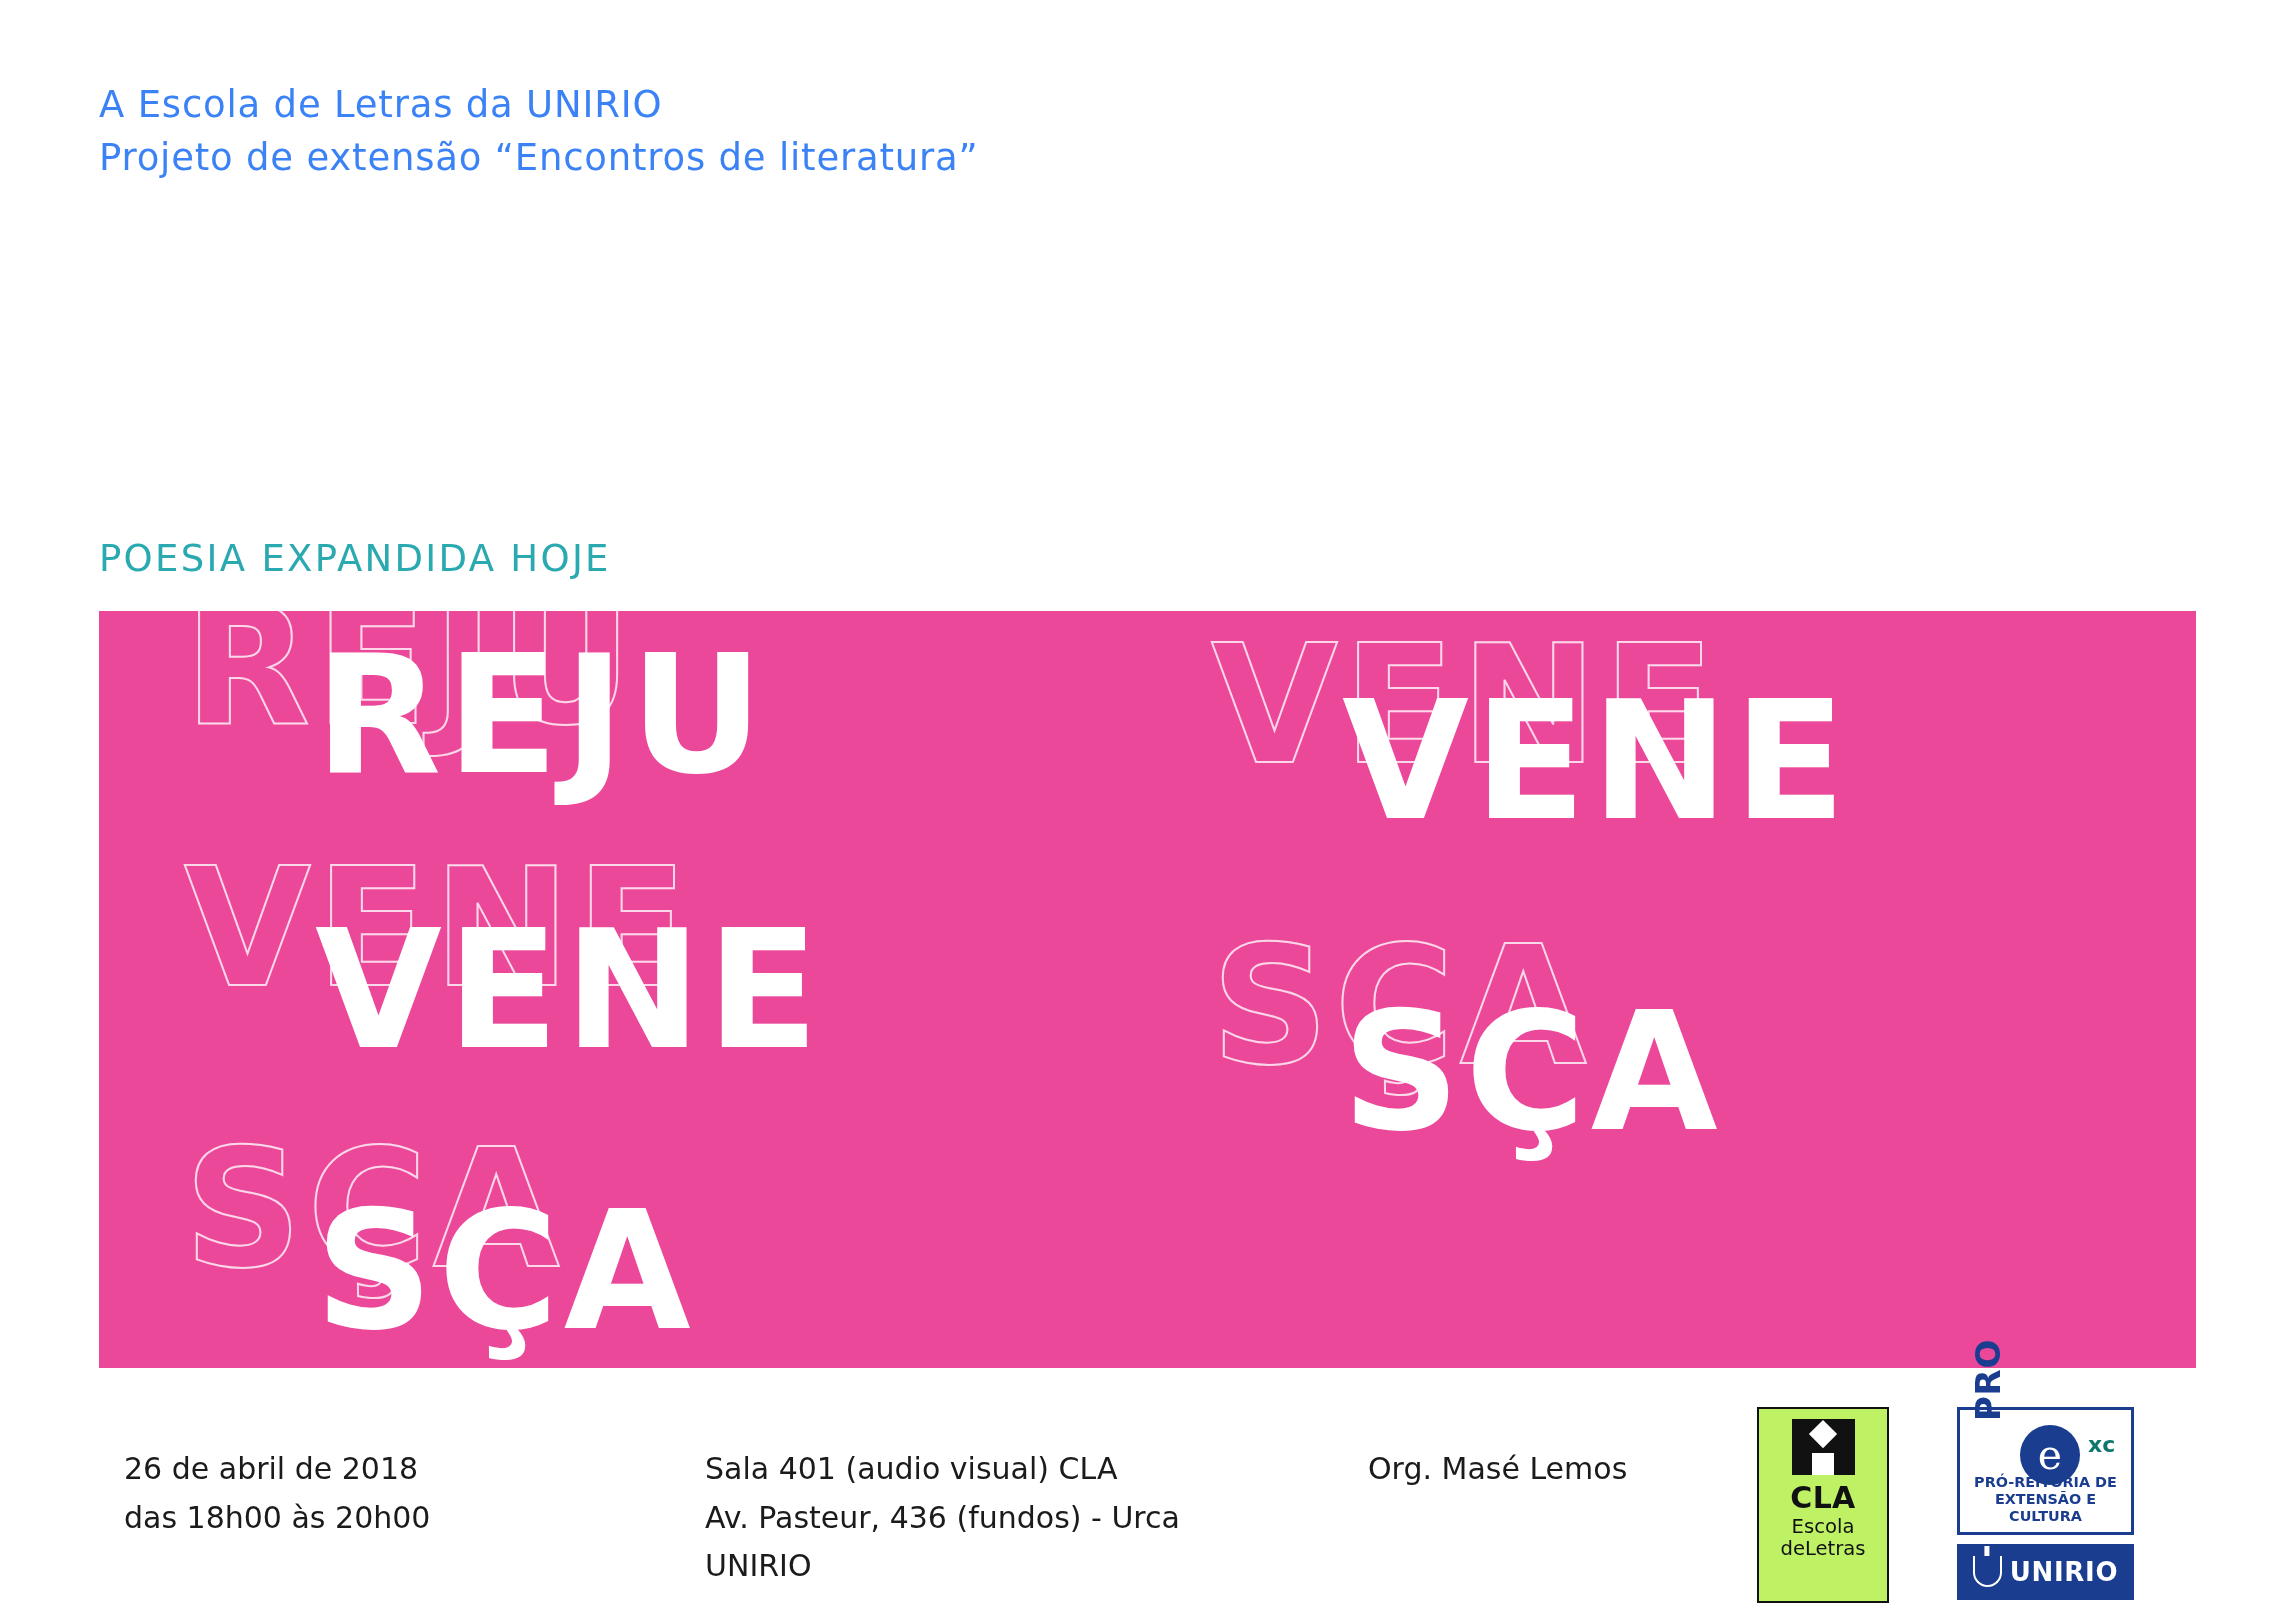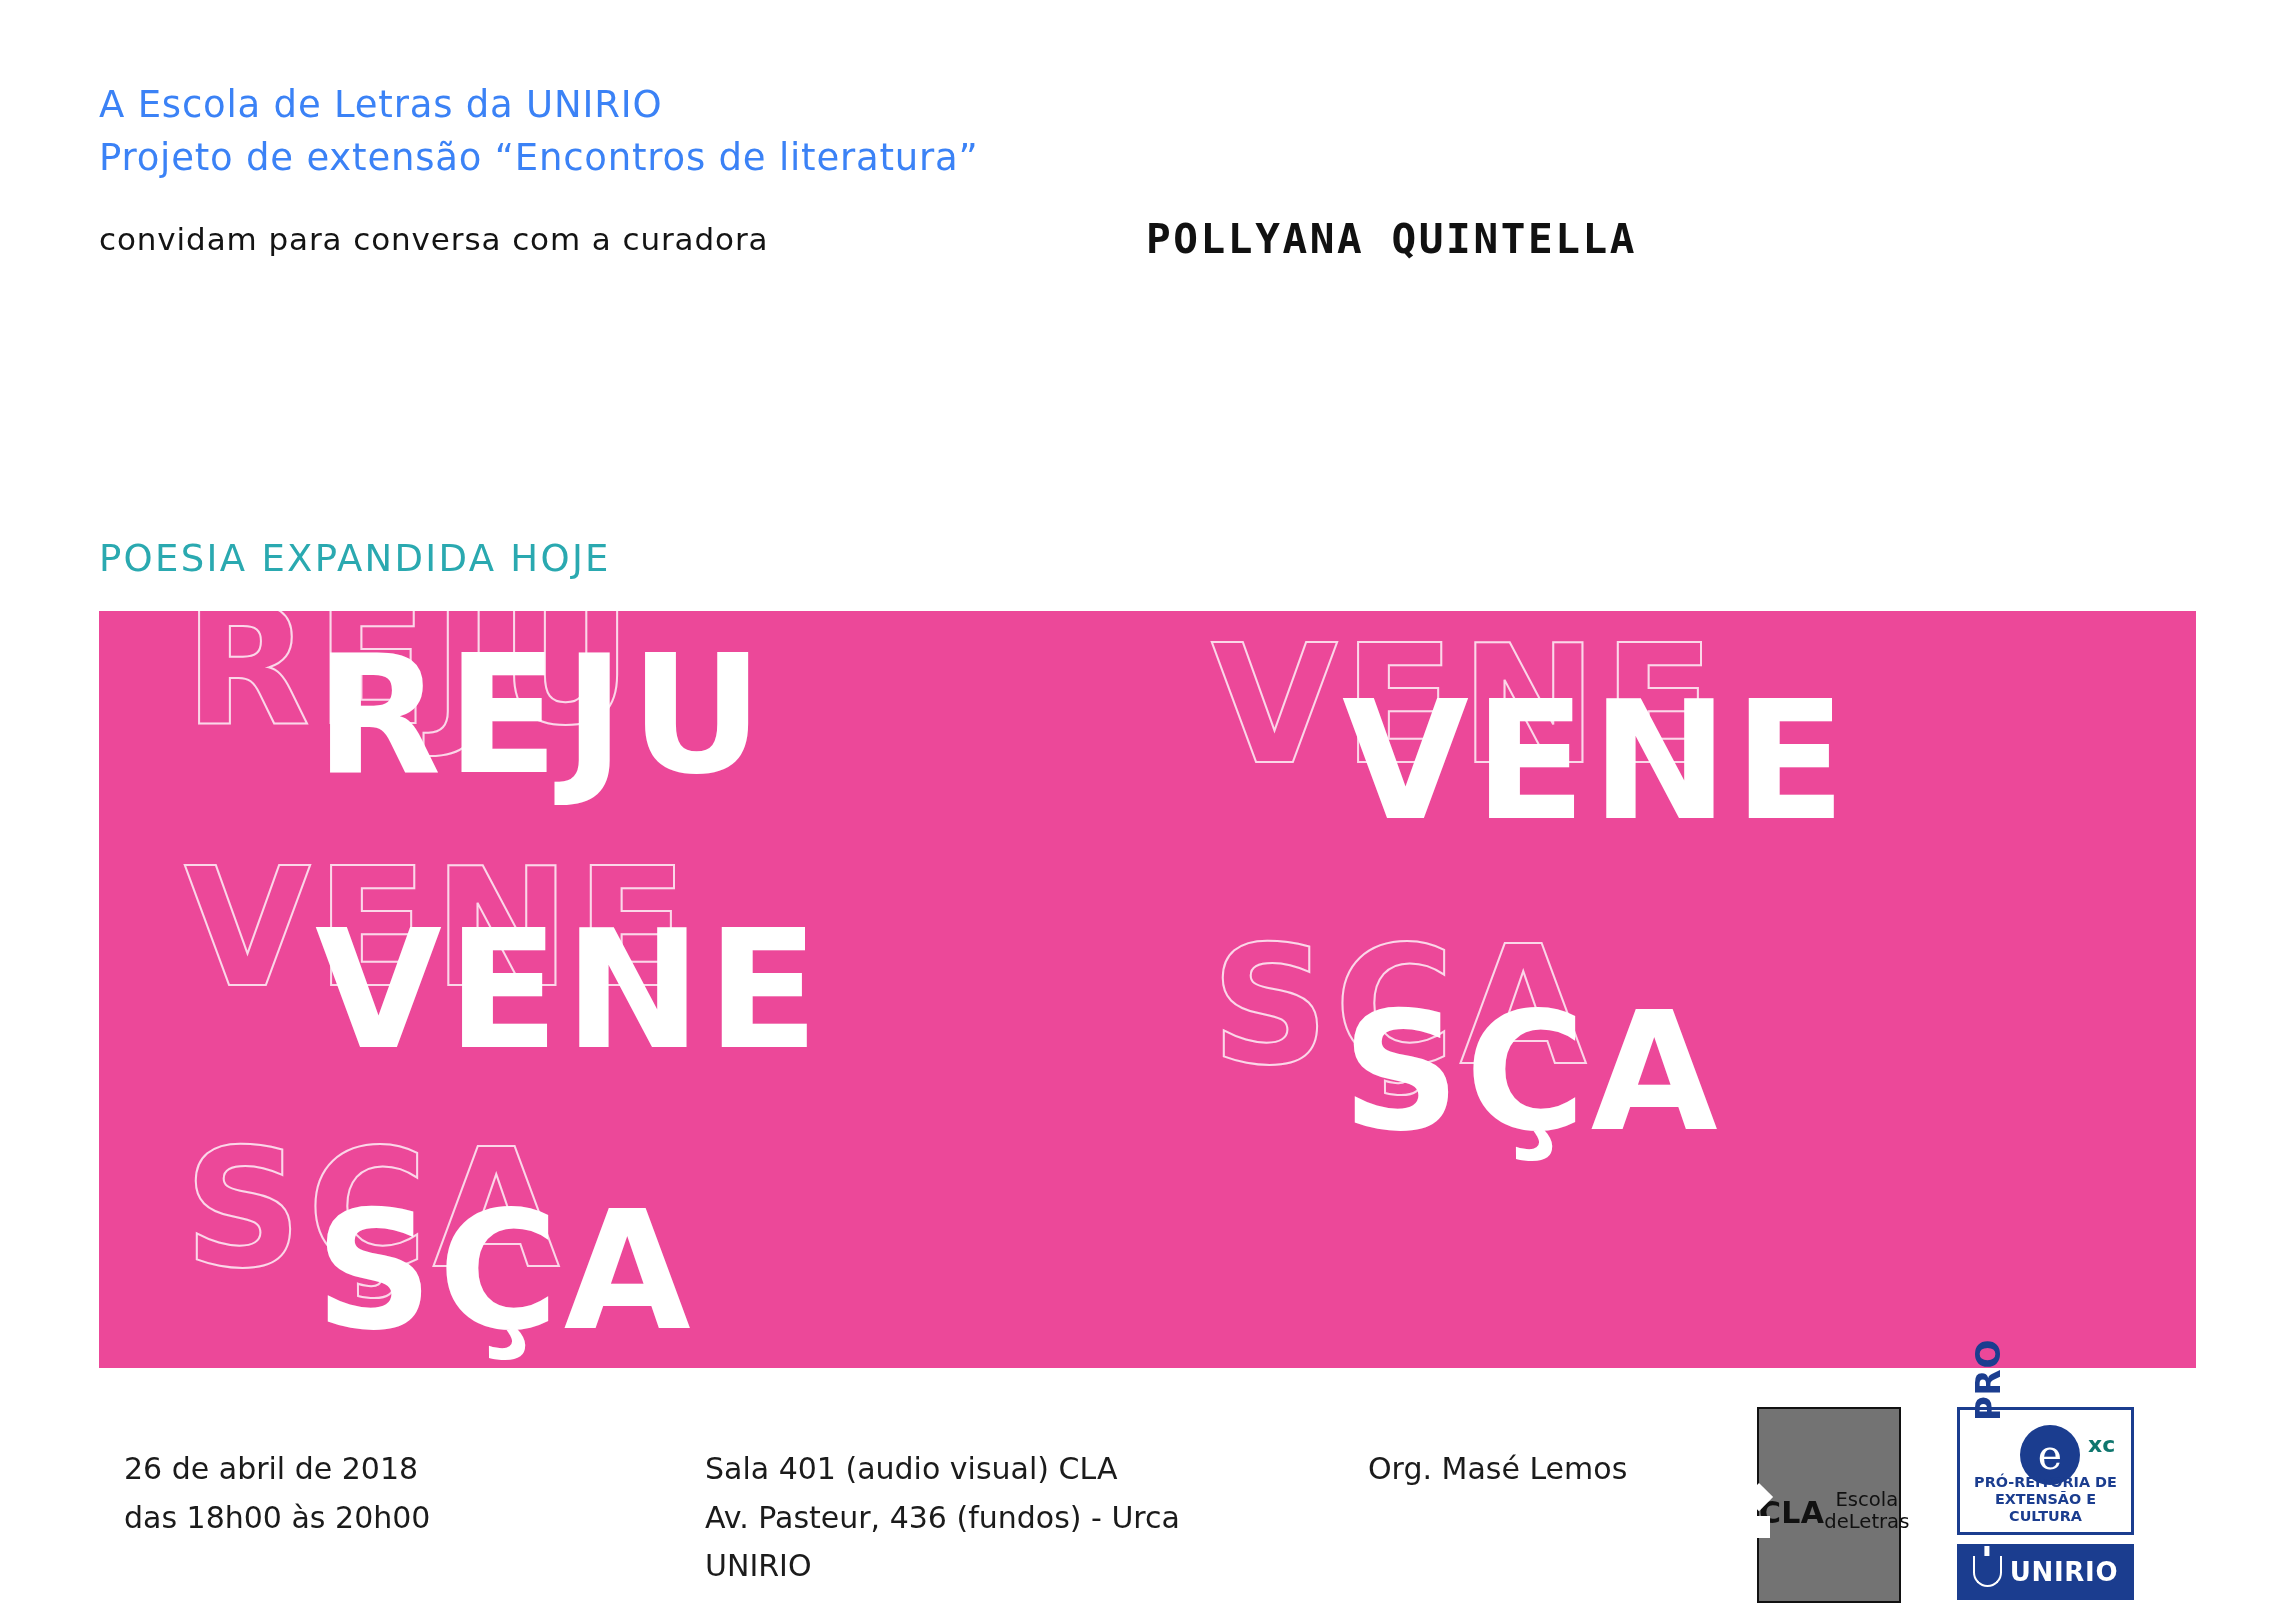--- a/index.html
+++ b/index.html
@@ -135,27 +135,27 @@
   }
   .f-date { left: 124px;  top: 18.3px; }
   .f-place { left: 705px; top: 18.3px; }
   .f-org  { left: 1368px; top: 18.3px; }
 
   
   .logo-cla {
     position: absolute;
     left: 1757px;
     top: 6.5px;
-    width: 144px;
+    width: 132px;
     height: 196px;
     border: 2.6px solid #111;
-    background: #737373;
+    background: #bef264;
     box-sizing: border-box;
     display: flex;
-    flex-direction: row;
+    flex-direction: column;
     align-items: center;
     justify-content: flex-start;
     padding-top: 10.5px;
   }
   .cla-mark {
     width: 63px;
     height: 56px;
     background: #111;
     position: relative;
   }
@@ -299,24 +299,20 @@
     letter-spacing: 0.7px;
   }
 </style>
 </head>
 <body>
 
 <div class="header">
   <div class="header-line">A Escola de Letras da UNIRIO</div>
   <div class="header-line">Projeto de extensão “Encontros de literatura”</div>
   <div class="header-gap"></div>
-  <div class="invite-row">
-    <span class="invite-text">convidam para conversa com a curadora</span>
-    <span class="curator-name">POLLYANA QUINTELLA</span>
-  </div>
 </div>
 
 <div class="art-title">POESIA EXPANDIDA HOJE</div>
 
 <div class="artwork">
   <div class="art-layer outline w-reju-out">REJU</div>
   <div class="art-layer outline w-vene-out-l">VENE</div>
   <div class="art-layer outline w-sca-out-l">SÇA</div>
   <div class="art-layer outline w-vene-out-r">VENE</div>
   <div class="art-layer outline w-sca-out-r">SÇA</div>

